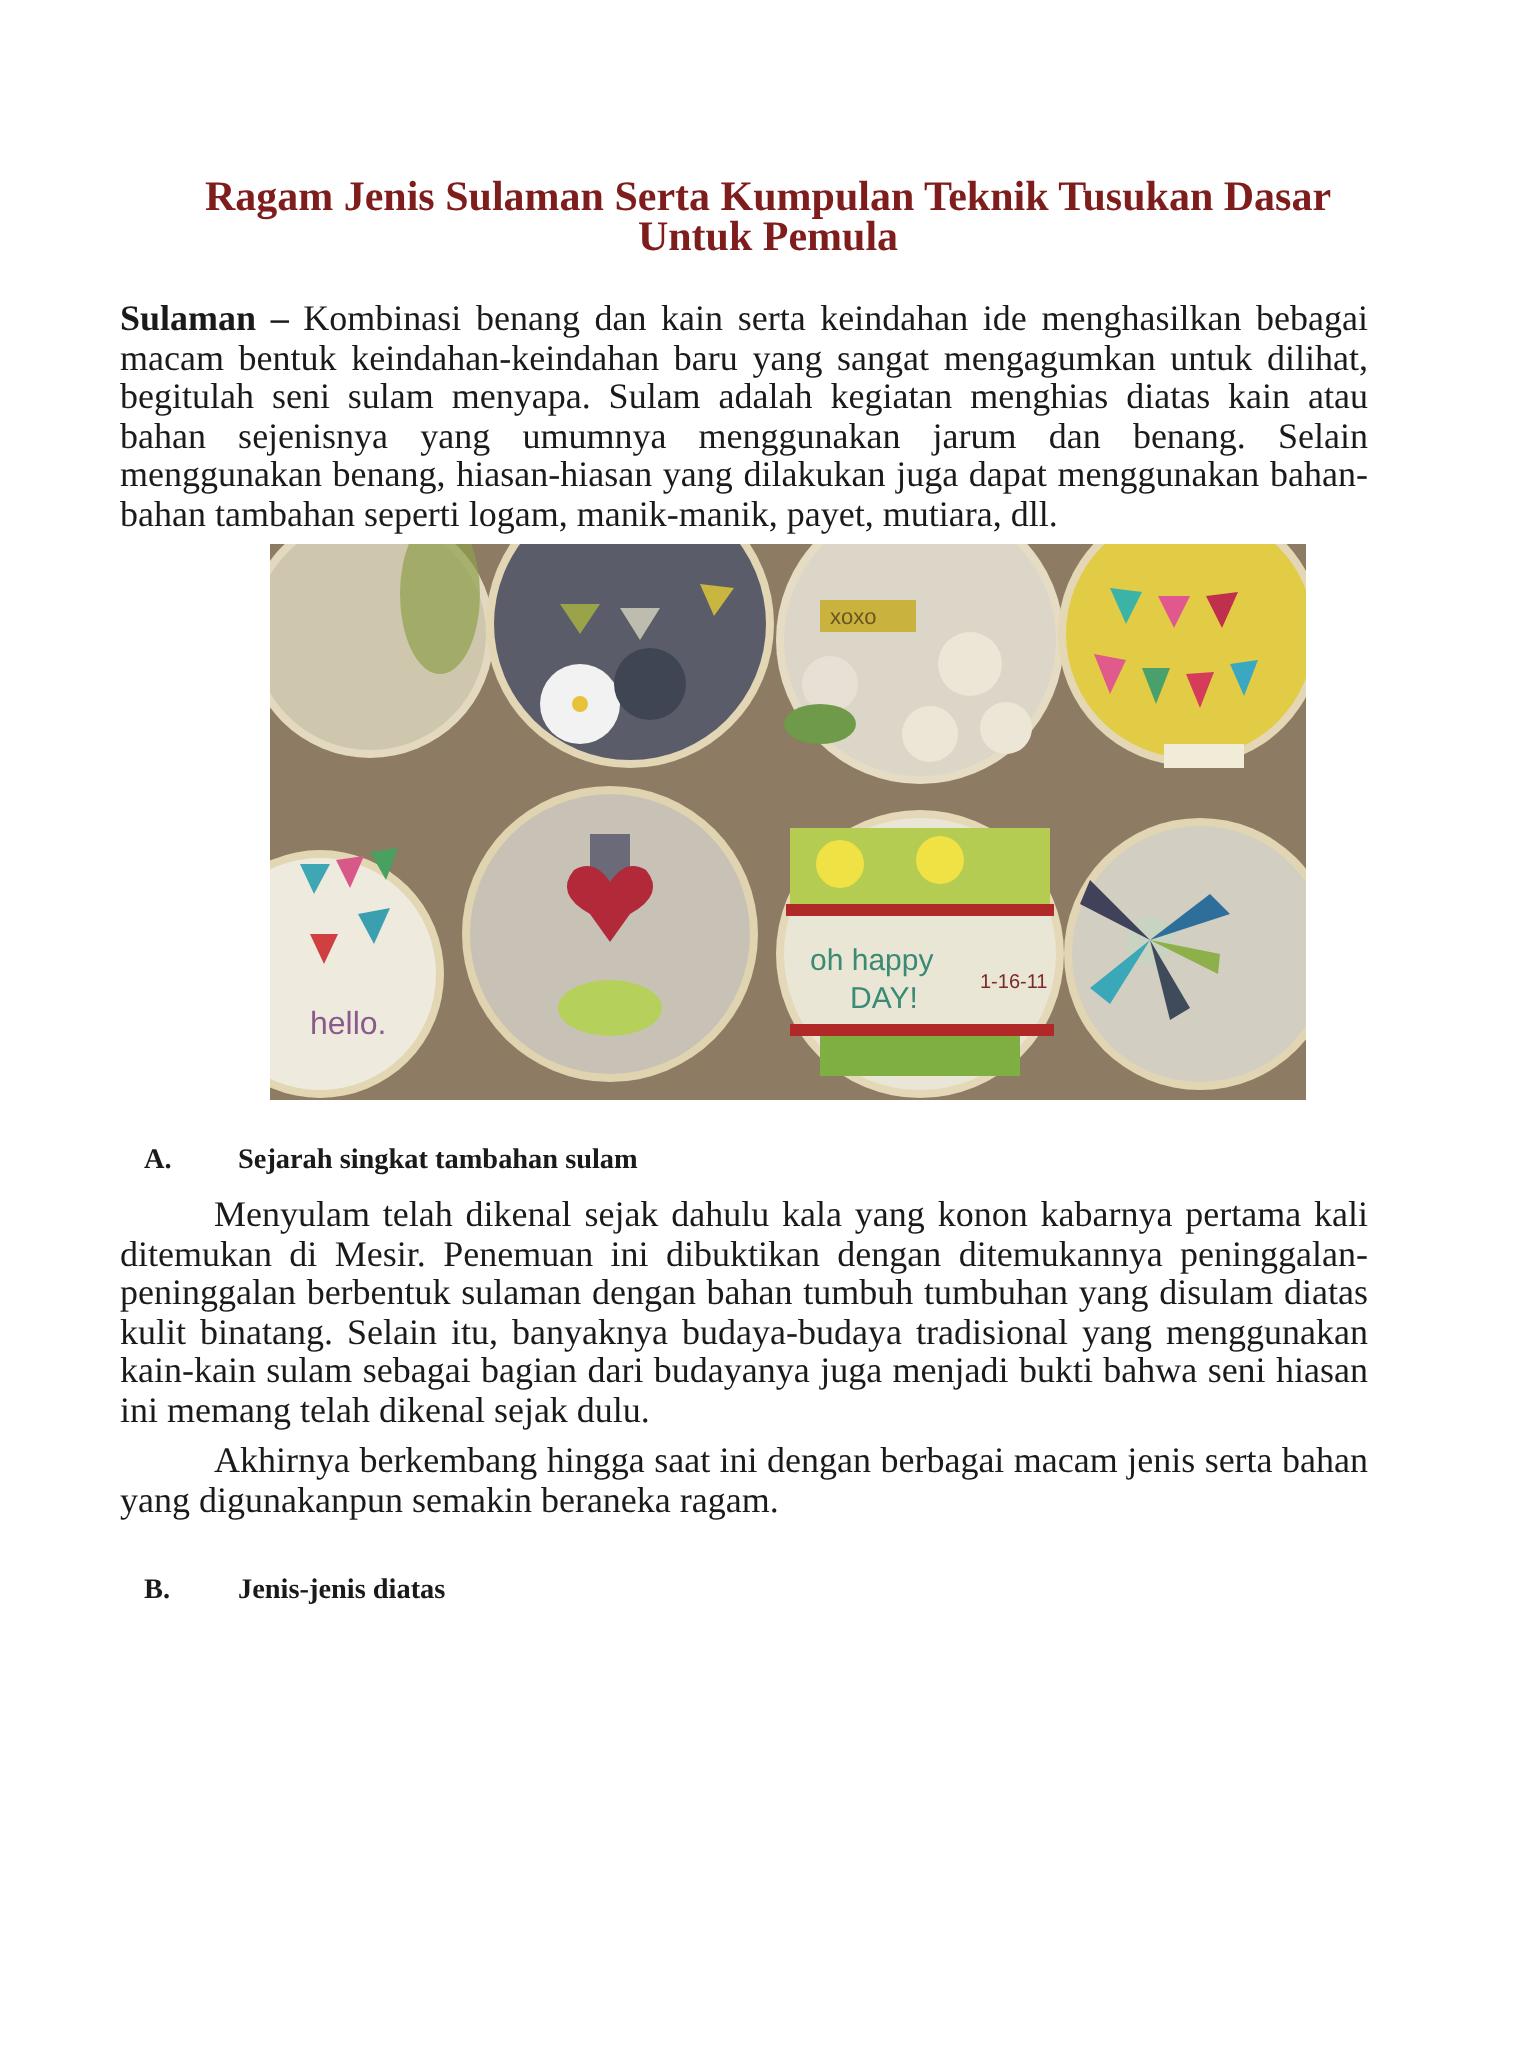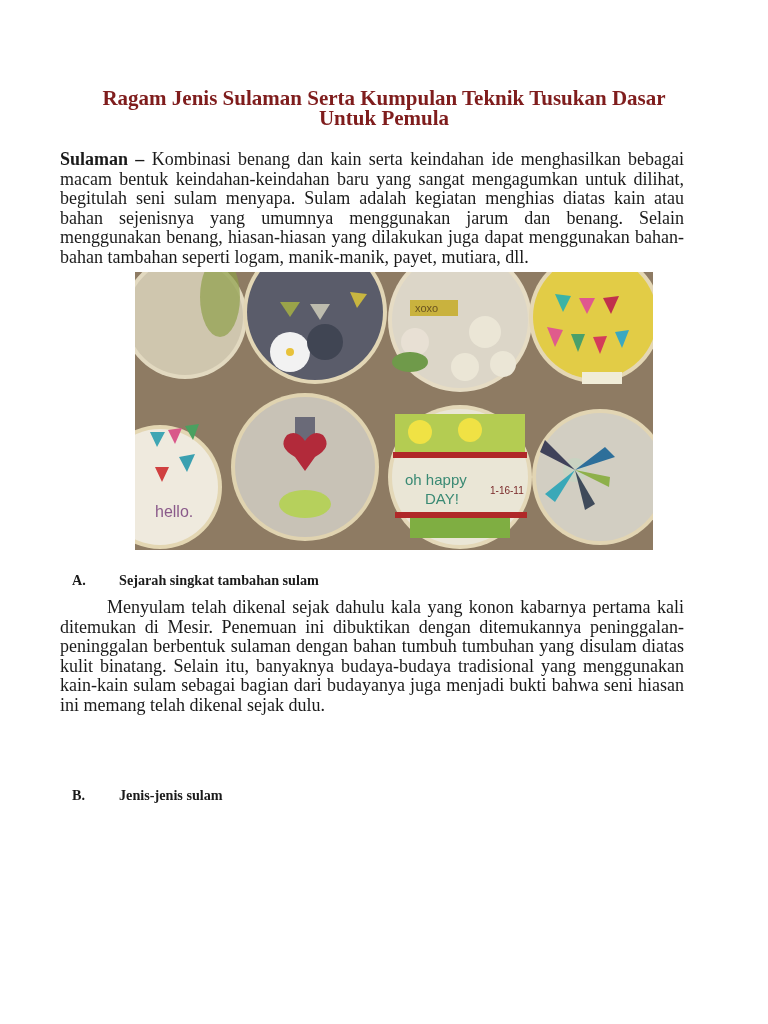--- a/index.html
+++ b/index.html
@@ -119,17 +119,18 @@
         <polygon points="440,198 460,232 450,238" fill="#3f4a5a"></polygon>
         <polygon points="440,198 475,205 474,215" fill="#8eb04a"></polygon>
       </g>
     </svg>
   </div>
 
   <div class="heading" style="top:571px;"><span class="num">A.</span><span>Sejarah singkat tambahan sulam</span></div>
 
   <p class="para indent" style="top:598px;">Menyulam telah dikenal sejak dahulu kala yang konon kabarnya pertama kali ditemukan di Mesir. Penemuan ini dibuktikan dengan ditemukannya peninggalan-peninggalan berbentuk sulaman dengan bahan tumbuh tumbuhan yang disulam diatas kulit binatang. Selain itu, banyaknya budaya-budaya tradisional yang menggunakan kain-kain sulam sebagai bagian dari budayanya juga menjadi bukti bahwa seni hiasan ini memang telah dikenal sejak dulu.</p>
 
+  <p class="para indent" style="top:721px;">Akhirnya berkembang hingga saat ini dengan berbagai macam jenis serta bahan yang digunakanpun semakin beraneka ragam.</p>
 
-  <div class="heading" style="top:786px;"><span class="num">B.</span><span>Jenis-jenis sulam</span></div>
+  <div class="heading" style="top:786px;"><span class="num">B.</span><span>Jenis-jenis diatas</span></div>
 
 
 </div>
 
 </body></html>

